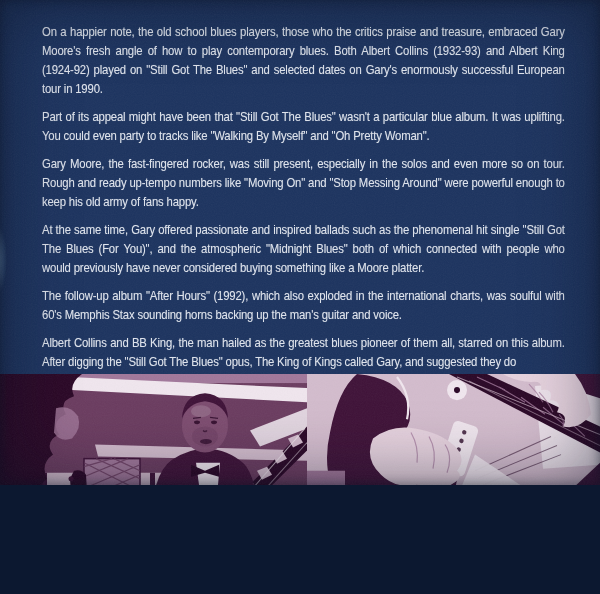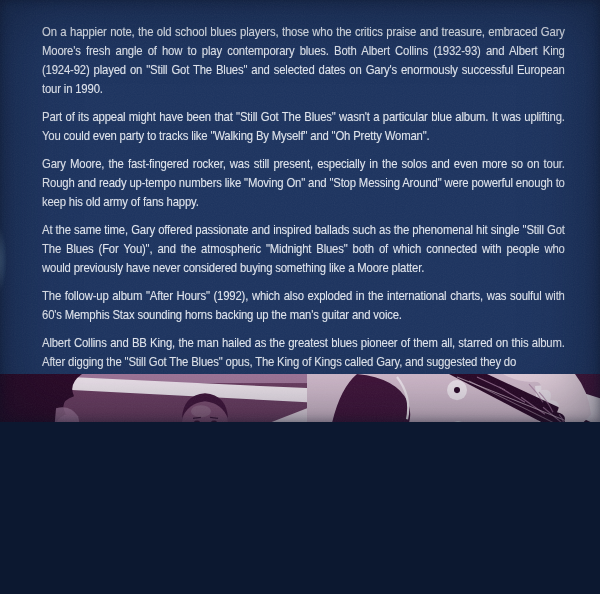--- a/index.html
+++ b/index.html
@@ -1,19 +1,19 @@
 <!DOCTYPE html>
 <html style="--page-bg: #1c335f; --page-text: #dfe4ed; --photo-deep: #2a0726; --photo-shadow: #3f1238; --photo-dark: #6b3c60; --photo-mid: #a1779a; --photo-light: #d3bccd; --photo-skin: #e6d2de; --photo-highlight: #f0e6ee; --photo-face: #7d4c70;"><head>
 <meta charset="utf-8">
 <style>
   html, body { margin: 0; padding: 0; background: #0c1830; }
   .page {
     position: relative;
     width: 600px;
-    height: 422px;
+    height: 485px;
     overflow: hidden;
     background: var(--page-bg, #1c335f);
     font-family: "Liberation Sans", sans-serif;
   }
   .vignette {
     position: absolute; inset: 0; pointer-events: none;
     box-shadow: inset 0 0 70px rgba(5, 12, 30, 0.55), inset 0 0 12px rgba(5, 12, 30, 0.5);
     z-index: 6;
   }
   .scan-flare {

